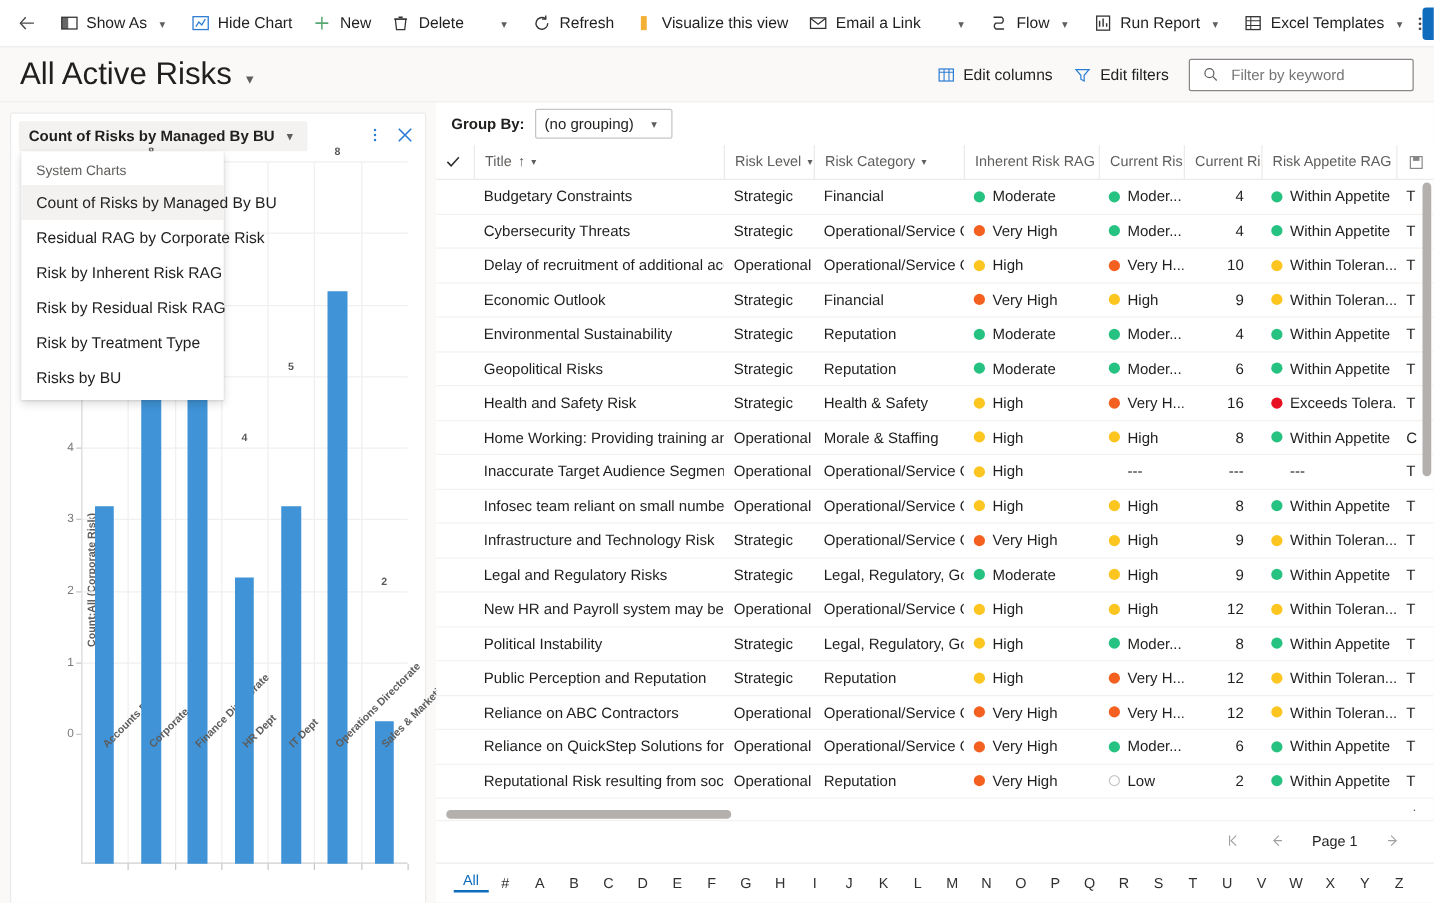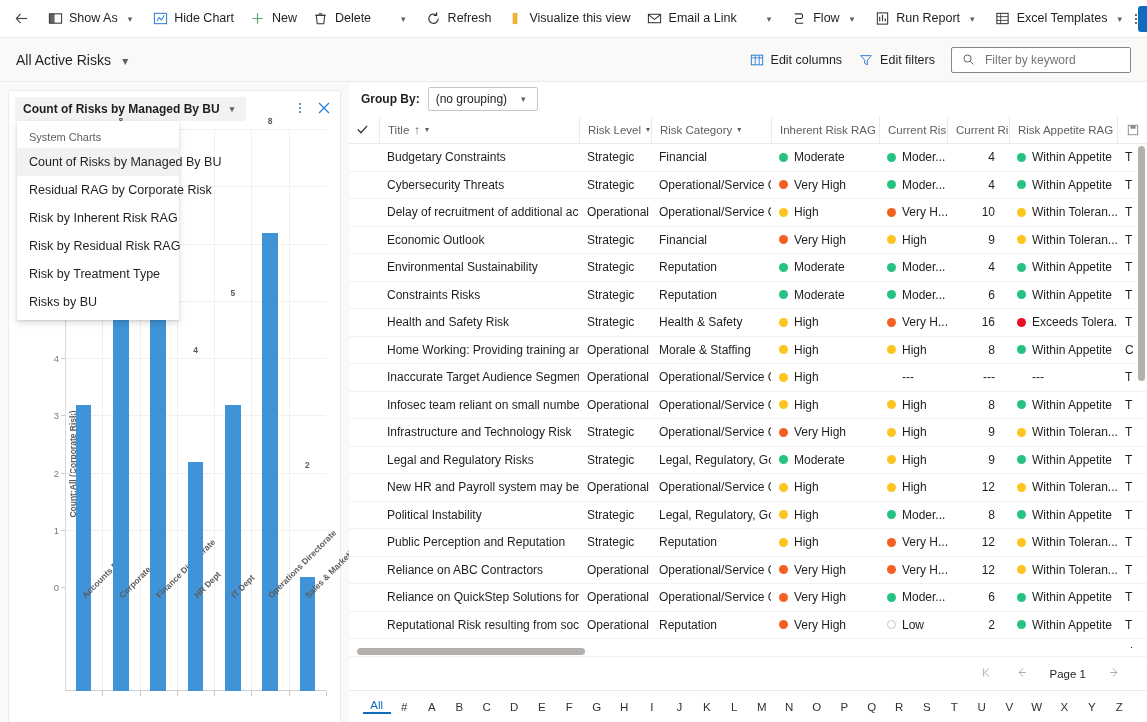--- a/index.html
+++ b/index.html
@@ -32,21 +32,21 @@
   .share-btn {
     margin-left:auto; background:#0f6cbd; color:#fff; height:26px; border-radius:3px;
     display:flex; align-items:center; gap:6px; padding:0 10px; font-size:12.5px;
   }
 
   
   .viewhdr {
     height:44px; background:#faf9f8; display:flex; align-items:center; padding:0 16px;
     border-bottom:1px solid #edebe9;
   }
-  .viewtitle { font-size:14px; color:#201f1e; font-weight:400; }
+  .viewtitle { font-size:25px; color:#201f1e; font-weight:400; }
   .viewtitle-caret { color:#605e5c; font-size:12px; margin-left:8px; }
   .hdr-right { margin-left:auto; display:flex; align-items:center; gap:16px; }
   .hdr-act { display:flex; align-items:center; gap:6px; font-size:12.5px; color:#201f1e; }
   .searchbox {
     width:180px; height:26px; border:1px solid #8a8886; background:#fff; border-radius:2px;
     display:flex; align-items:center; gap:7px; padding:0 8px; color:#605e5c;
   }
   .searchbox input {
     border:none; outline:none; font-size:12px; font-family:inherit; width:135px;
     color:#201f1e; background:transparent;
@@ -656,21 +656,21 @@
               <span class="dot green"></span>
               <span>Within Appetite</span>
             </div>
             <div class="cell c-treat">
               <span>T</span>
             </div>
           </div>
           <div class="row">
             <div class="cell c-check"></div>
             <div class="cell c-title">
-              <span>Constraints Risks</span>
+              <span>Geopolitical Risks</span>
             </div>
             <div class="cell c-level">
               <span>Strategic</span>
             </div>
             <div class="cell c-cat">
               <span>Reputation</span>
             </div>
             <div class="cell c-irag">
               <span class="dot green"></span>
               <span>Moderate</span>

